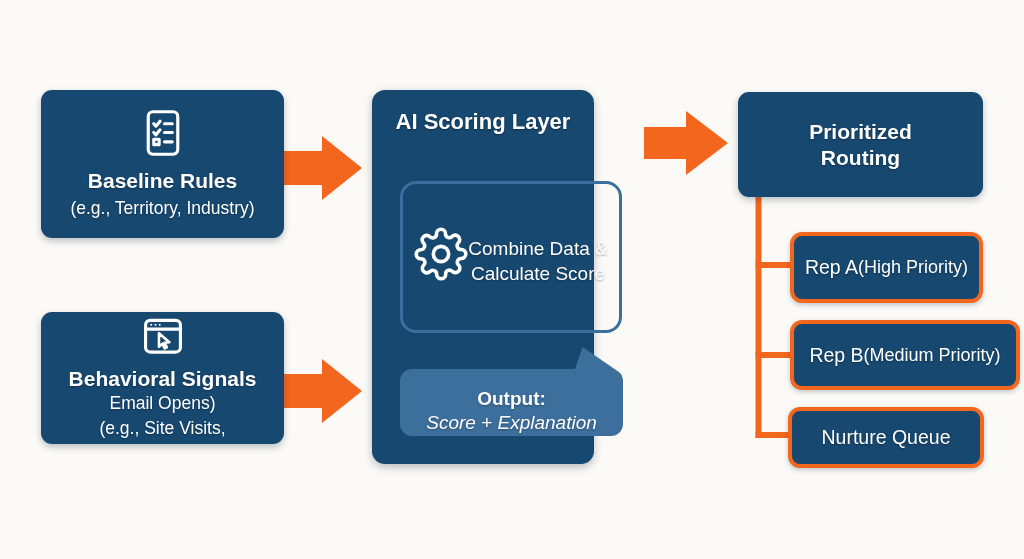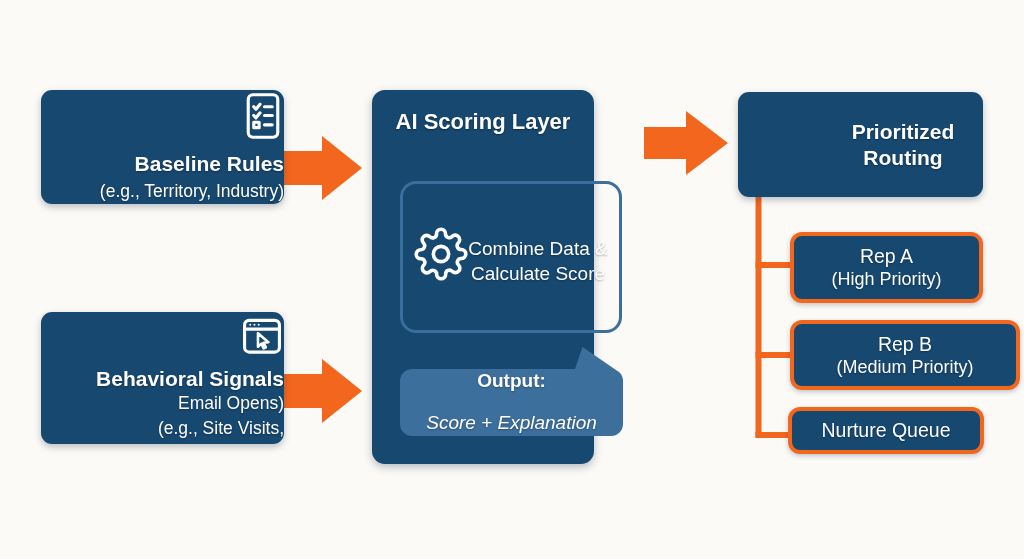--- a/index.html
+++ b/index.html
@@ -14,21 +14,21 @@
   .canvas{
     position:relative;width:1024px;height:559px;background:var(--bg);
     font-family:"Liberation Sans", sans-serif;color:var(--text);overflow:hidden;
   }
   .layer{position:absolute;left:0;top:0;width:1024px;height:559px;}
   svg.connectors polygon, svg.connectors rect{fill:var(--orange);}
 
   .node{
     position:absolute;background:var(--navy);border-radius:11px;
     box-shadow:0 3px 7px rgba(20,40,60,.28);
-    display:flex;flex-direction:column;align-items:flex-end;justify-content:center;
+    display:flex;flex-direction:column;align-items:center;justify-content:center;
     text-align:center;
   }
   .node-title{font-weight:bold;font-size:21px;line-height:1.22;text-shadow:0 1px 2px rgba(0,0,0,.35);}
   .node-sub{font-size:17.5px;line-height:1.28;margin-top:3px;text-shadow:0 1px 2px rgba(0,0,0,.3);}
   .icon-wrap{display:block;margin-bottom:11px;}
   .icon-wrap svg{display:block;}
 
   
   .ai-box{
     position:absolute;left:372px;top:90px;width:222px;height:374px;
@@ -40,35 +40,35 @@
   }
   .process-box{
     position:absolute;left:28px;top:91px;width:222px;height:152px;
     border:3px solid var(--inner-border);border-radius:16px;box-sizing:border-box;
     display:flex;flex-direction:row;align-items:center;justify-content:center;text-align:center;
   }
   .process-label{font-size:19px;line-height:1.33;margin-top:8px;text-shadow:0 1px 2px rgba(0,0,0,.3);}
   .output-bubble{
     position:absolute;left:28px;top:279px;width:223px;height:67px;
     background:var(--light-blue);border-radius:12px;
-    display:flex;flex-direction:column;align-items:center;justify-content:space-between;text-align:center;
+    display:flex;flex-direction:column;align-items:center;justify-content:flex-end;text-align:center;
   }
   .bubble-tail{
     position:absolute;left:172px;top:-22px;width:44px;height:23px;
     background:var(--light-blue);
     clip-path:polygon(6% 100%, 24% 0, 100% 100%);
   }
   .out-heading{font-weight:bold;font-size:19px;line-height:1.3;text-shadow:0 1px 2px rgba(0,0,0,.3);}
   .out-detail{font-size:19px;line-height:1.3;text-shadow:0 1px 2px rgba(0,0,0,.3);font-style:italic;}
 
   
   .target{
     position:absolute;background:var(--navy);
     border:4px solid var(--orange);border-radius:12px;box-sizing:border-box;
-    display:flex;flex-direction:column;align-items:center;justify-content:center;
+    display:flex;align-items:center;justify-content:center;
     text-align:center;box-shadow:0 2px 5px rgba(20,40,60,.25);
   }
   .target-title{font-size:19.5px;line-height:1.25;text-shadow:0 1px 2px rgba(0,0,0,.35);}
   .target-sub{font-size:18px;line-height:1.25;text-shadow:0 1px 2px rgba(0,0,0,.3);}
 
   .routing-title{max-width:160px;}
 </style>
 </head>
 <body>
 
@@ -77,21 +77,21 @@
   <svg class="layer connectors" viewBox="0 0 1024 559" width="1024" height="559" aria-hidden="true">
     <polygon points="278,151 322,151 322,136 362,168 322,200 322,185 278,185"></polygon>
     <polygon points="278,374 322,374 322,359 362,391 322,423 322,408 278,408"></polygon>
     <polygon points="644,127 686,127 686,111 728,143 686,175 686,159 644,159"></polygon>
     <rect x="755.5" y="195" width="6" height="243"></rect>
     <rect x="755.5" y="262" width="38" height="6"></rect>
     <rect x="755.5" y="352" width="38" height="6"></rect>
     <rect x="755.5" y="432" width="38" height="6"></rect>
   </svg>
 
-  <div class="node" style="left:41px;top:90px;width:243px;height:114px;">
+  <div class="node" style="left:41px;top:90px;width:243px;height:148px;">
     <span class="icon-wrap">
       <svg width="42" height="48" viewBox="0 0 22 26" fill="none" stroke="#FFFFFF" stroke-width="1.7" stroke-linecap="round" stroke-linejoin="round">
         <rect x="3" y="1.5" width="16" height="23" rx="2.5"></rect>
         <polyline points="6,8 7.2,9.3 9.4,6.6"></polyline>
         <line x1="11.8" y1="8" x2="16" y2="8"></line>
         <polyline points="6,12.7 7.2,14 9.4,11.3"></polyline>
         <line x1="11.8" y1="12.7" x2="16" y2="12.7"></line>
         <rect x="6" y="16.4" width="2.9" height="2.9"></rect>
         <line x1="11.8" y1="17.8" x2="16" y2="17.8"></line>
       </svg>
@@ -146,17 +146,17 @@
   <div class="target" style="left:790px;top:232px;width:193px;height:71px;">
     <div class="target-title">Rep A</div>
     <div class="target-sub">(High Priority)</div>
   </div>
 
   <div class="target" style="left:790px;top:320px;width:230px;height:70px;">
     <div class="target-title">Rep B</div>
     <div class="target-sub">(Medium Priority)</div>
   </div>
 
-  <div class="target" style="left:788px;top:407px;width:196px;height:47px;">
+  <div class="target" style="left:788px;top:407px;width:196px;height:61px;">
     <div class="target-title">Nurture Queue</div>
   </div>
 
 </div>
 
 </body></html>

